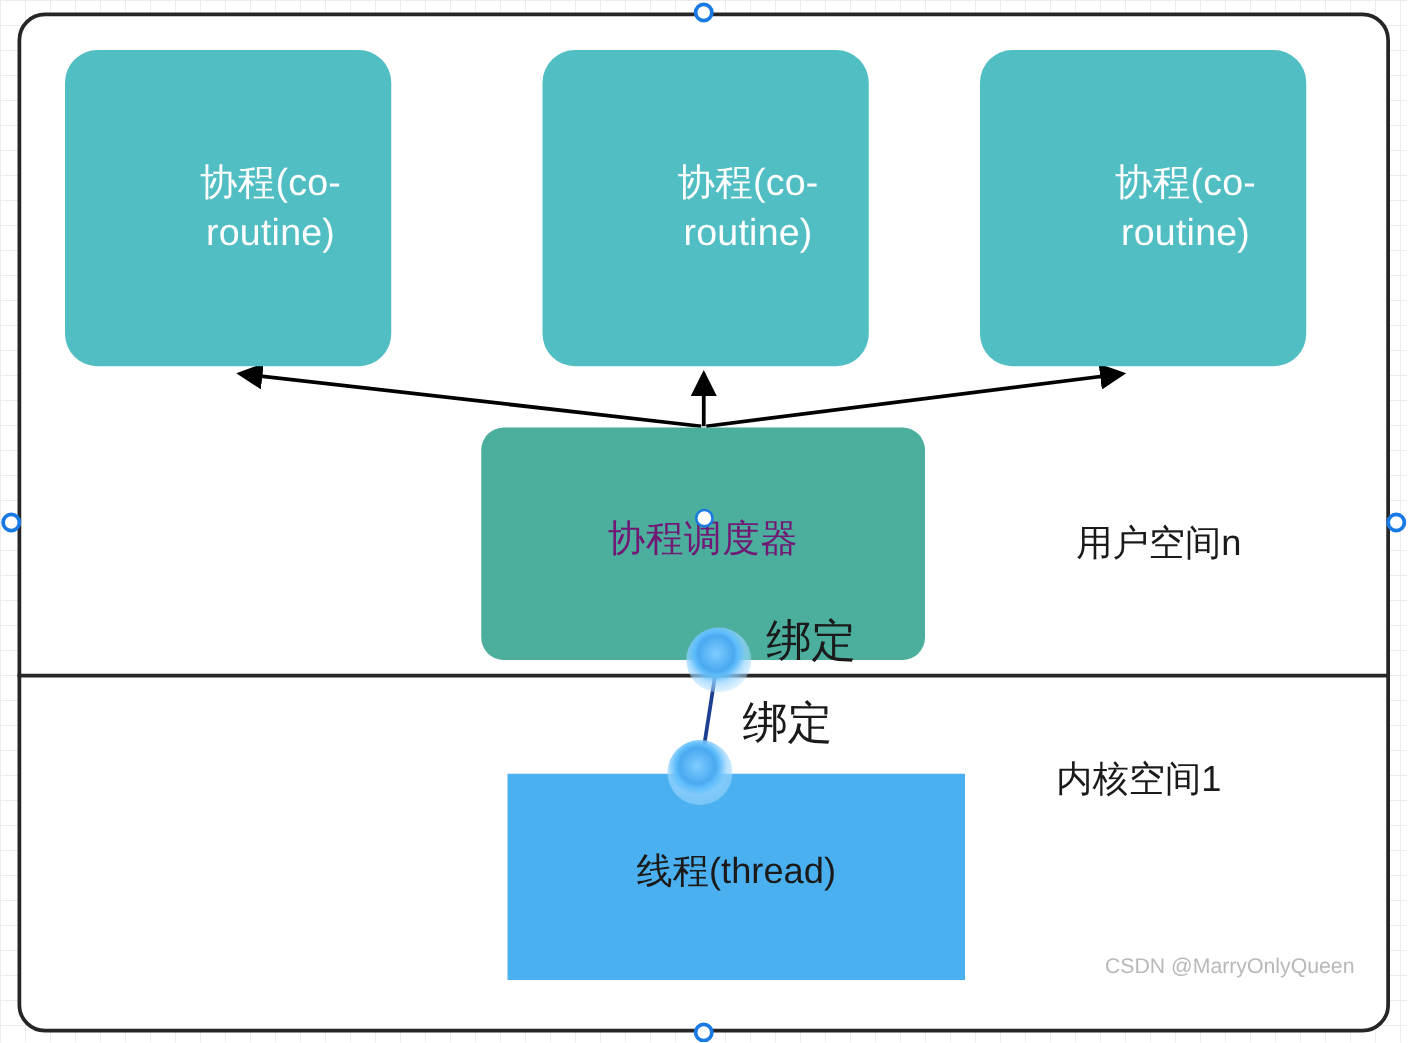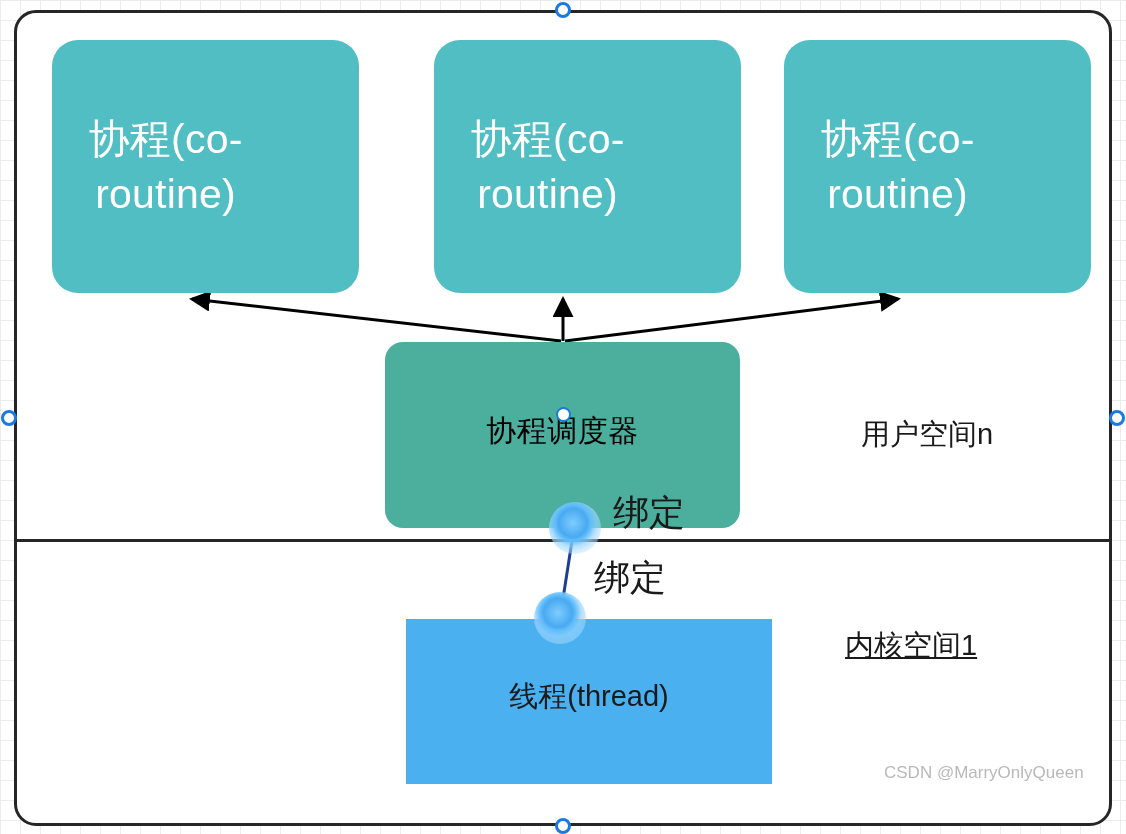--- a/index.html
+++ b/index.html
@@ -40,29 +40,29 @@
     top: 539px;
     width: 1098px;
     height: 0;
     border-top: 3px solid #262626;
   }
 
   
   .coroutine-box {
     position: absolute;
     top: 40px;
-    width: 307px;
+    width: 261px;
     height: 253px;
     border-radius: 26px;
     display: flex;
     align-items: center;
-    justify-content: flex-start;
+    justify-content: flex-end;
     text-align: center;
     color: #ffffff;
-    font-size: 41px;
+    font-size: 30px;
     line-height: 1.32;
     letter-spacing: 0.2px;
   }
   #coroutine-box-1 { left: 52px; }
   #coroutine-box-2 { left: 434px; }
   #coroutine-box-3 { left: 784px; }
   .coroutine-label { width: 74%; }
 
   
   #scheduler-box {
@@ -70,21 +70,21 @@
     left: 385px;
     top: 342px;
     width: 355px;
     height: 186px;
     border-radius: 18px;
     display: flex;
     align-items: center;
     justify-content: center;
   }
   #scheduler-label {
-    color: #000000;
+    color: #701a75;
     font-size: 30px;
     letter-spacing: 0.5px;
     transform: translateY(-4px);
   }
 
   
   #thread-box {
     position: absolute;
     left: 406px;
     top: 619px;
@@ -101,21 +101,21 @@
   }
 
   
   .space-label {
     position: absolute;
     color: #1a1a1a;
     font-size: 29px;
     white-space: nowrap;
   }
   #user-space-label   { left: 861px; top: 415px; }
-  #kernel-space-label { left: 845px; top: 626px; text-decoration: underline; }
+  #kernel-space-label { left: 845px; top: 604px; }
 
   
   .bind-label {
     position: absolute;
     color: #1a1a1a;
     font-size: 36px;
     white-space: nowrap;
   }
   #bind-label-upper { left: 613px; top: 489px; }
   #bind-label-lower { left: 594px; top: 554px; }

